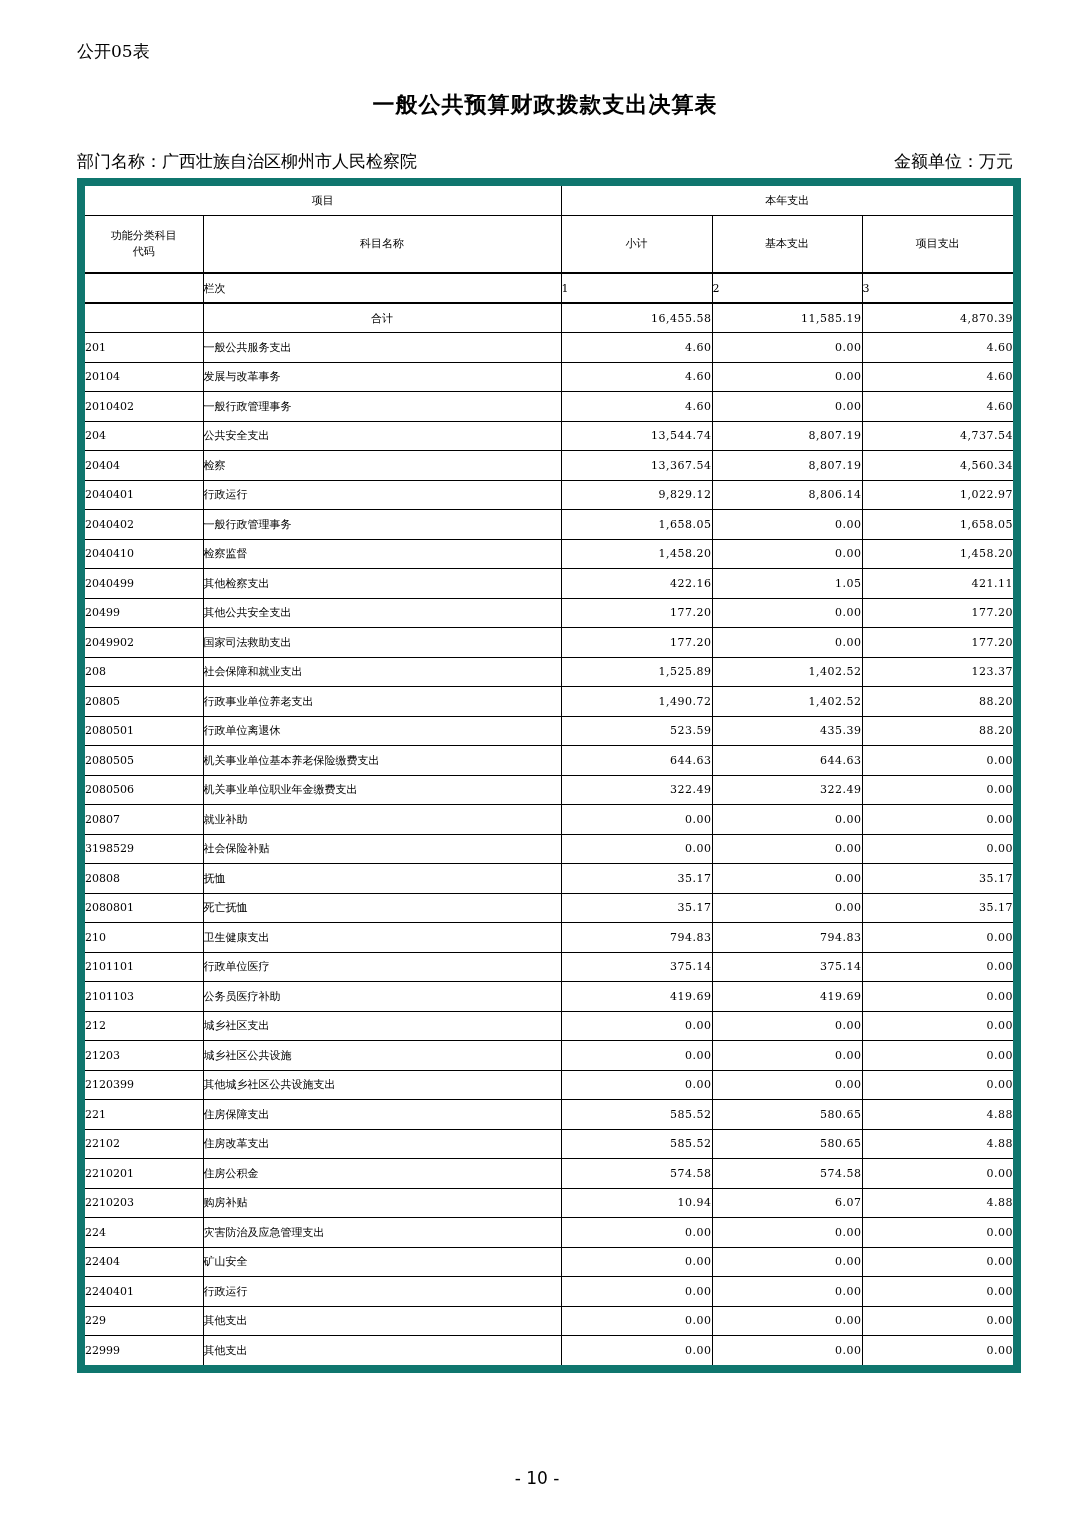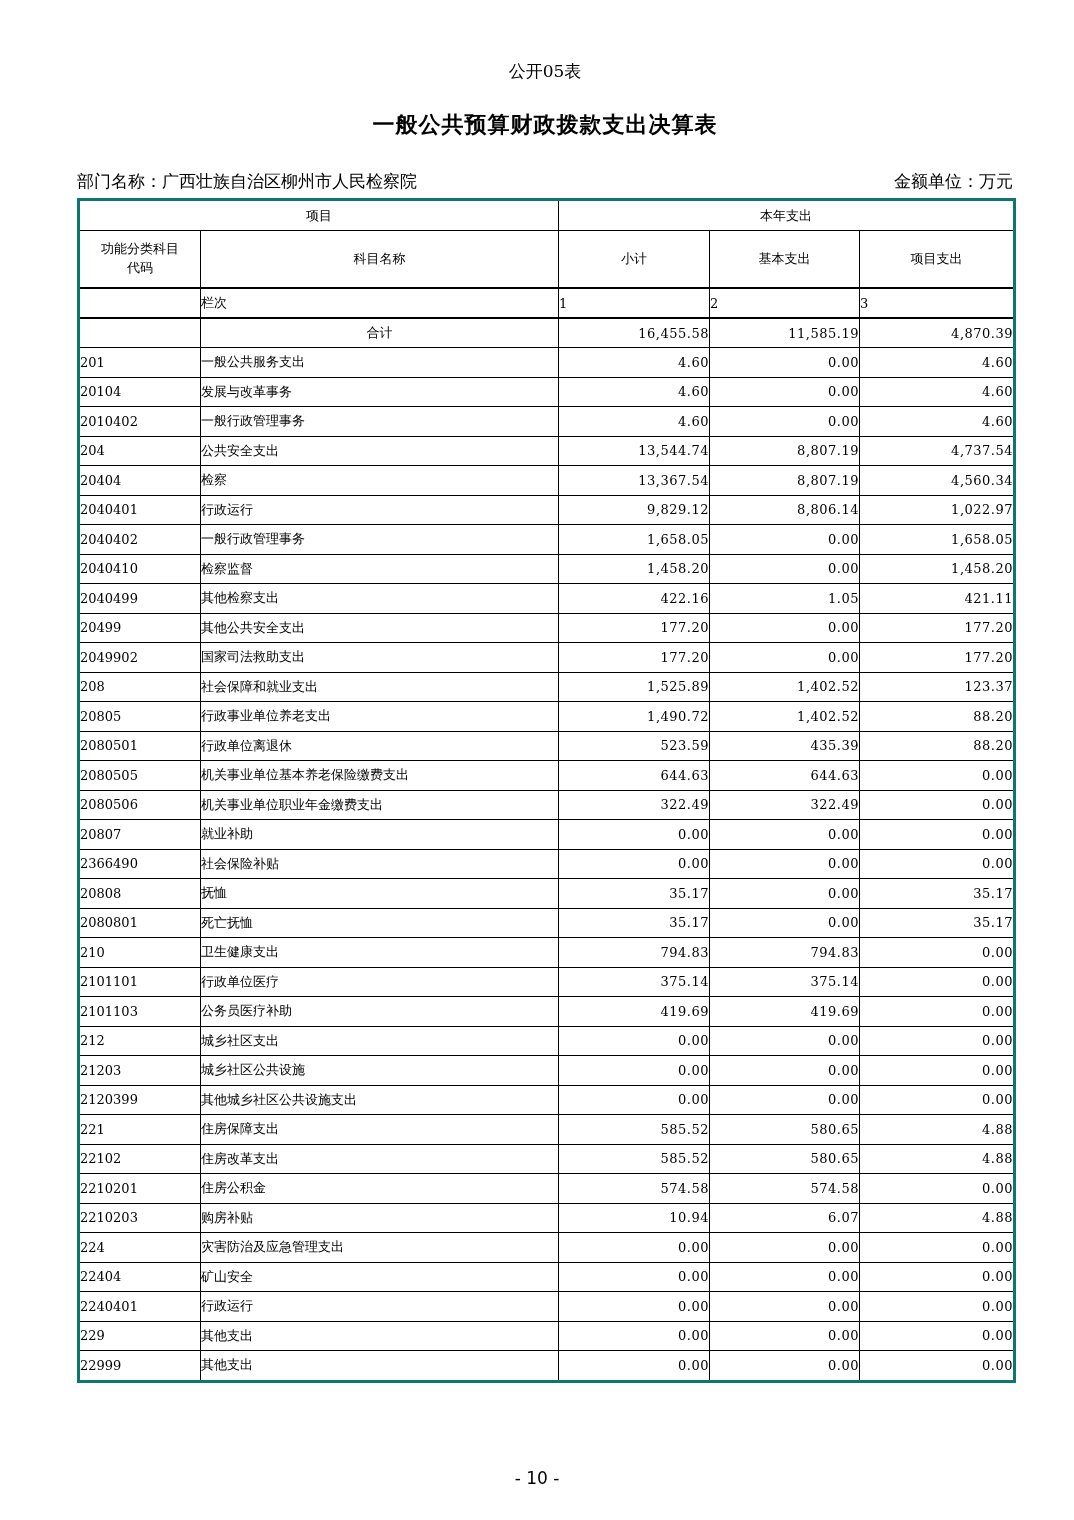--- a/index.html
+++ b/index.html
@@ -8,22 +8,22 @@
     width: 1074px;
     height: 1520px;
     margin: 0 auto;
     background: #ffffff;
     color: #000000;
     font-family: "DejaVu Serif", "Liberation Serif", serif;
     overflow: hidden;
   }
   .content { margin-left: 77px; width: 936px; }
   .doc-code {
-    padding-top: 60px;
-    text-align: center;
+    padding-top: 40px;
+    text-align: left;
     font-size: 17px;
   }
   .title {
     margin-top: 27px;
     text-align: center;
     font-size: 22px;
     font-weight: bold;
     letter-spacing: 1px;
   }
   .meta {
@@ -32,22 +32,22 @@
     align-items: flex-end;
     margin-top: 30px;
     margin-bottom: 5px;
     font-size: 17px;
     font-family: Liberation Serif, serif;
   }
   table.budget {
     border-collapse: collapse;
     table-layout: fixed;
     width: 936px;
-    border: 3px solid #0f766e;
-    font-size: 13px;
+    border: 8px solid #0f766e;
+    font-size: 11px;
   }
   table.budget td, table.budget th {
     border: 1px solid #000;
     padding: 0;
     font-weight: normal;
     overflow: hidden;
     white-space: nowrap;
   }
   tr.hdr-group td { height: 29px; text-align: center; }
   tr.hdr-main th { height: 56px; text-align: center; line-height: 1.45; border-bottom-width: 2px; }
@@ -241,21 +241,21 @@
             <td class="num">0.00</td>
           </tr>
           <tr>
             <td class="code lv2">20807</td>
             <td class="name lv2">就业补助</td>
             <td class="num">0.00</td>
             <td class="num">0.00</td>
             <td class="num">0.00</td>
           </tr>
           <tr>
-            <td class="code lv3">2366490</td>
+            <td class="code lv3">3198529</td>
             <td class="name lv3">社会保险补贴</td>
             <td class="num">0.00</td>
             <td class="num">0.00</td>
             <td class="num">0.00</td>
           </tr>
           <tr>
             <td class="code lv2">20808</td>
             <td class="name lv2">抚恤</td>
             <td class="num">35.17</td>
             <td class="num">0.00</td>

